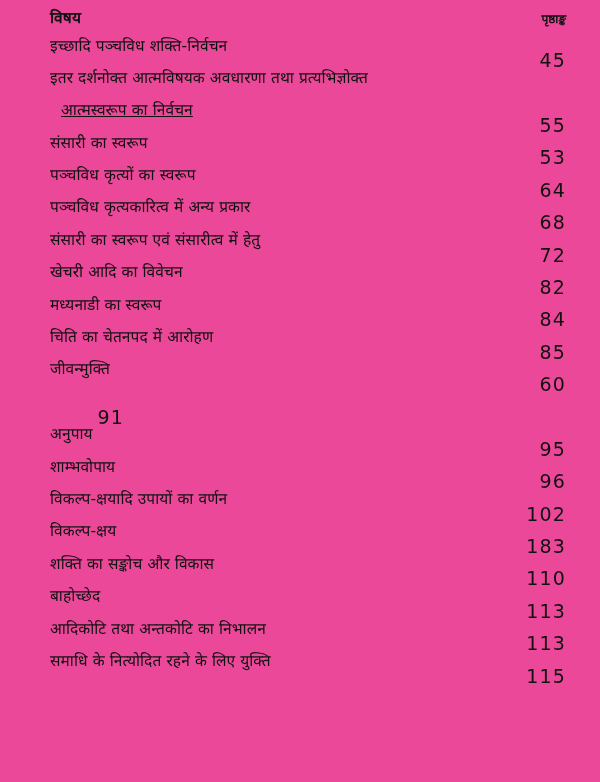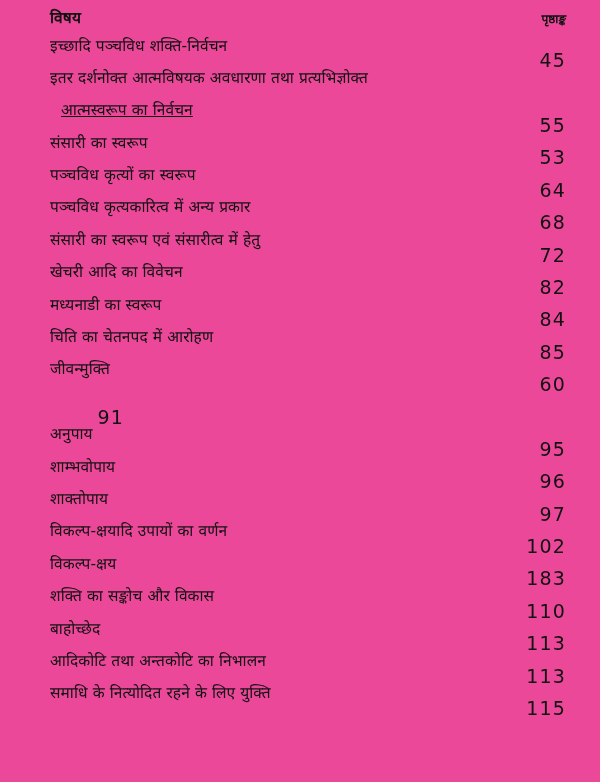--- a/index.html
+++ b/index.html
@@ -149,24 +149,20 @@
         </div>
         <div class="row">
           <div class="title">अनुपाय</div>
           <div class="pageno">95</div>
         </div>
         <div class="row">
           <div class="title">शाम्भवोपाय</div>
           <div class="pageno">96</div>
         </div>
         <div class="row">
-          <div class="title">शाक्तोपाय</div>
-          <div class="pageno">97</div>
-        </div>
-        <div class="row">
           <div class="title">विकल्प-क्षयादि उपायों का वर्णन</div>
           <div class="pageno">102</div>
         </div>
         <div class="row">
           <div class="title">विकल्प-क्षय</div>
           <div class="pageno">183</div>
         </div>
         <div class="row">
           <div class="title">शक्ति का सङ्कोच और विकास</div>
           <div class="pageno">110</div>

